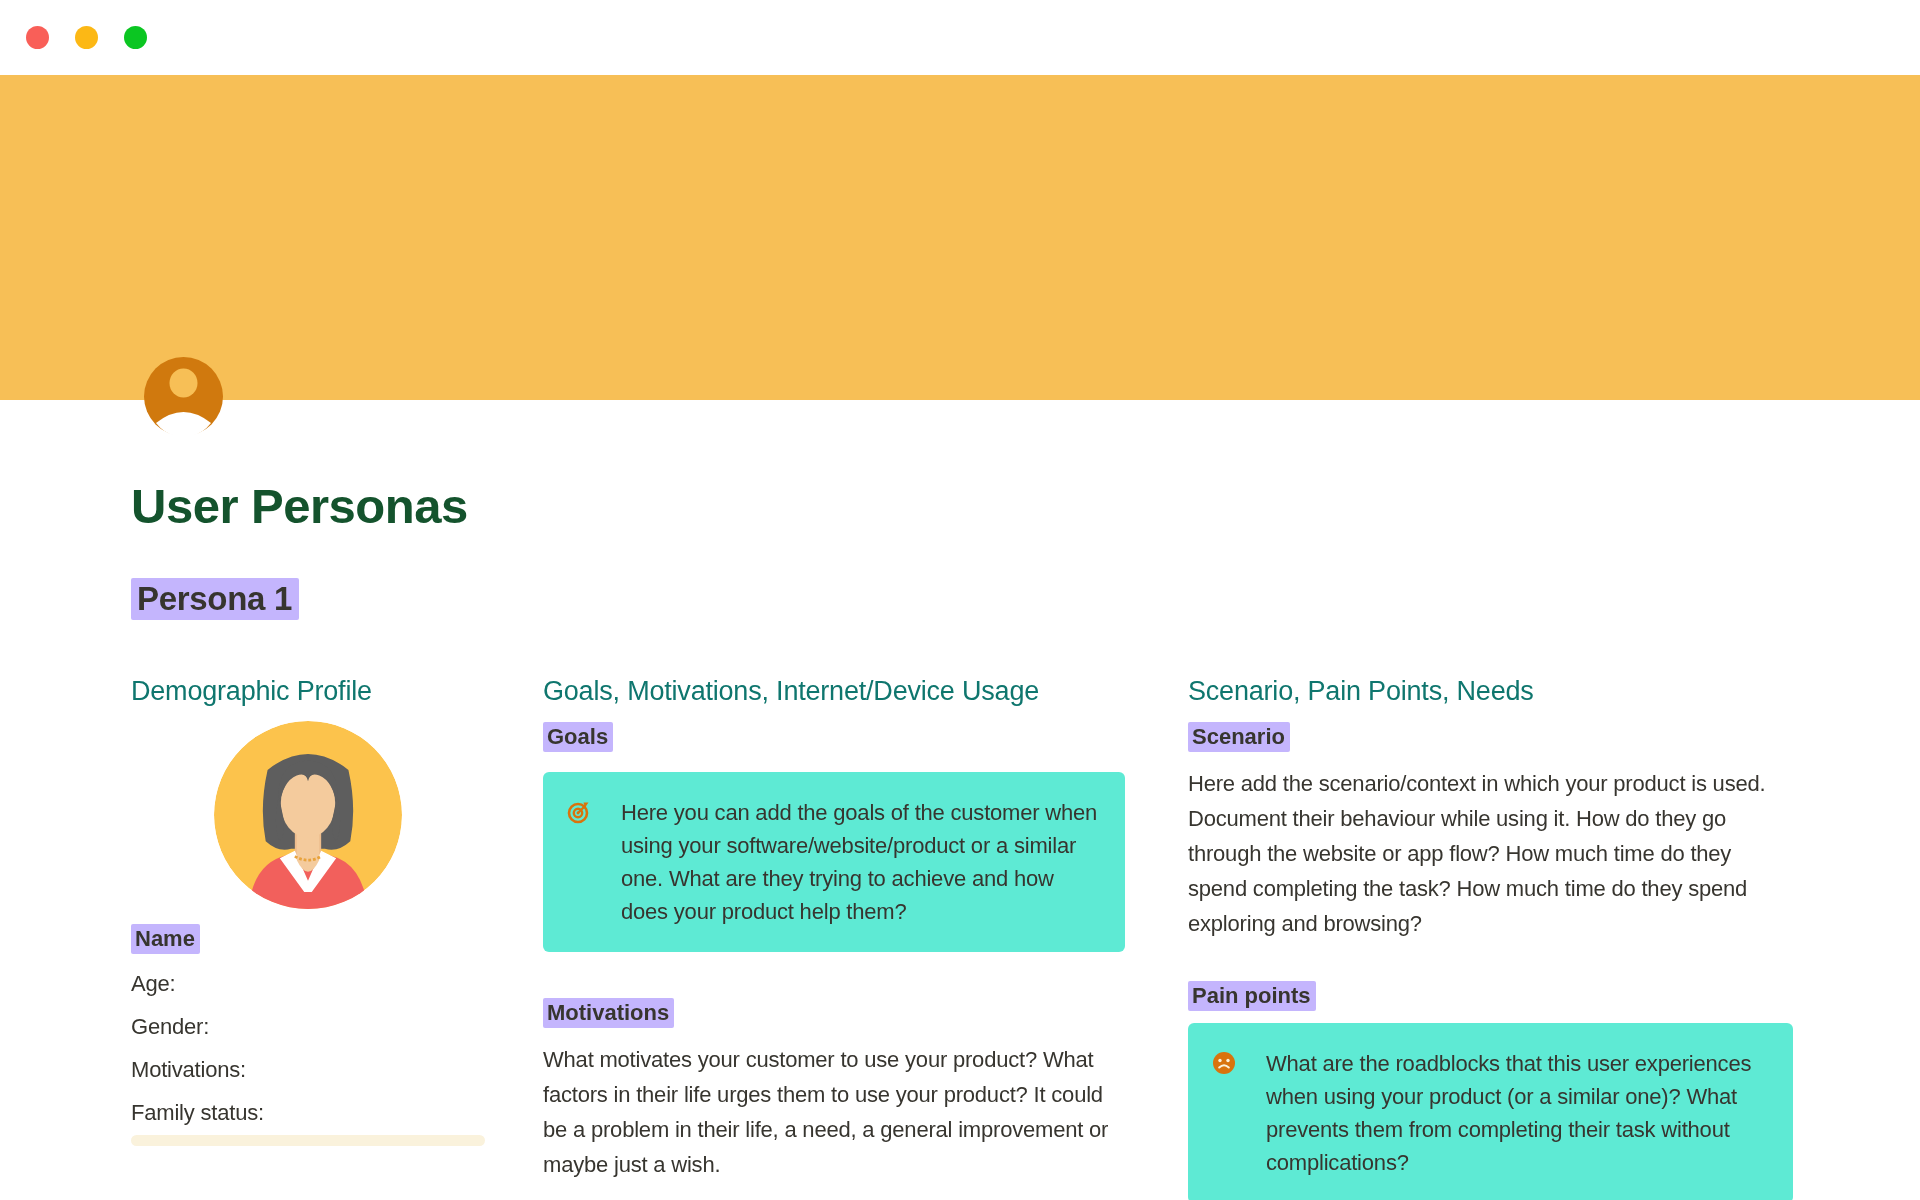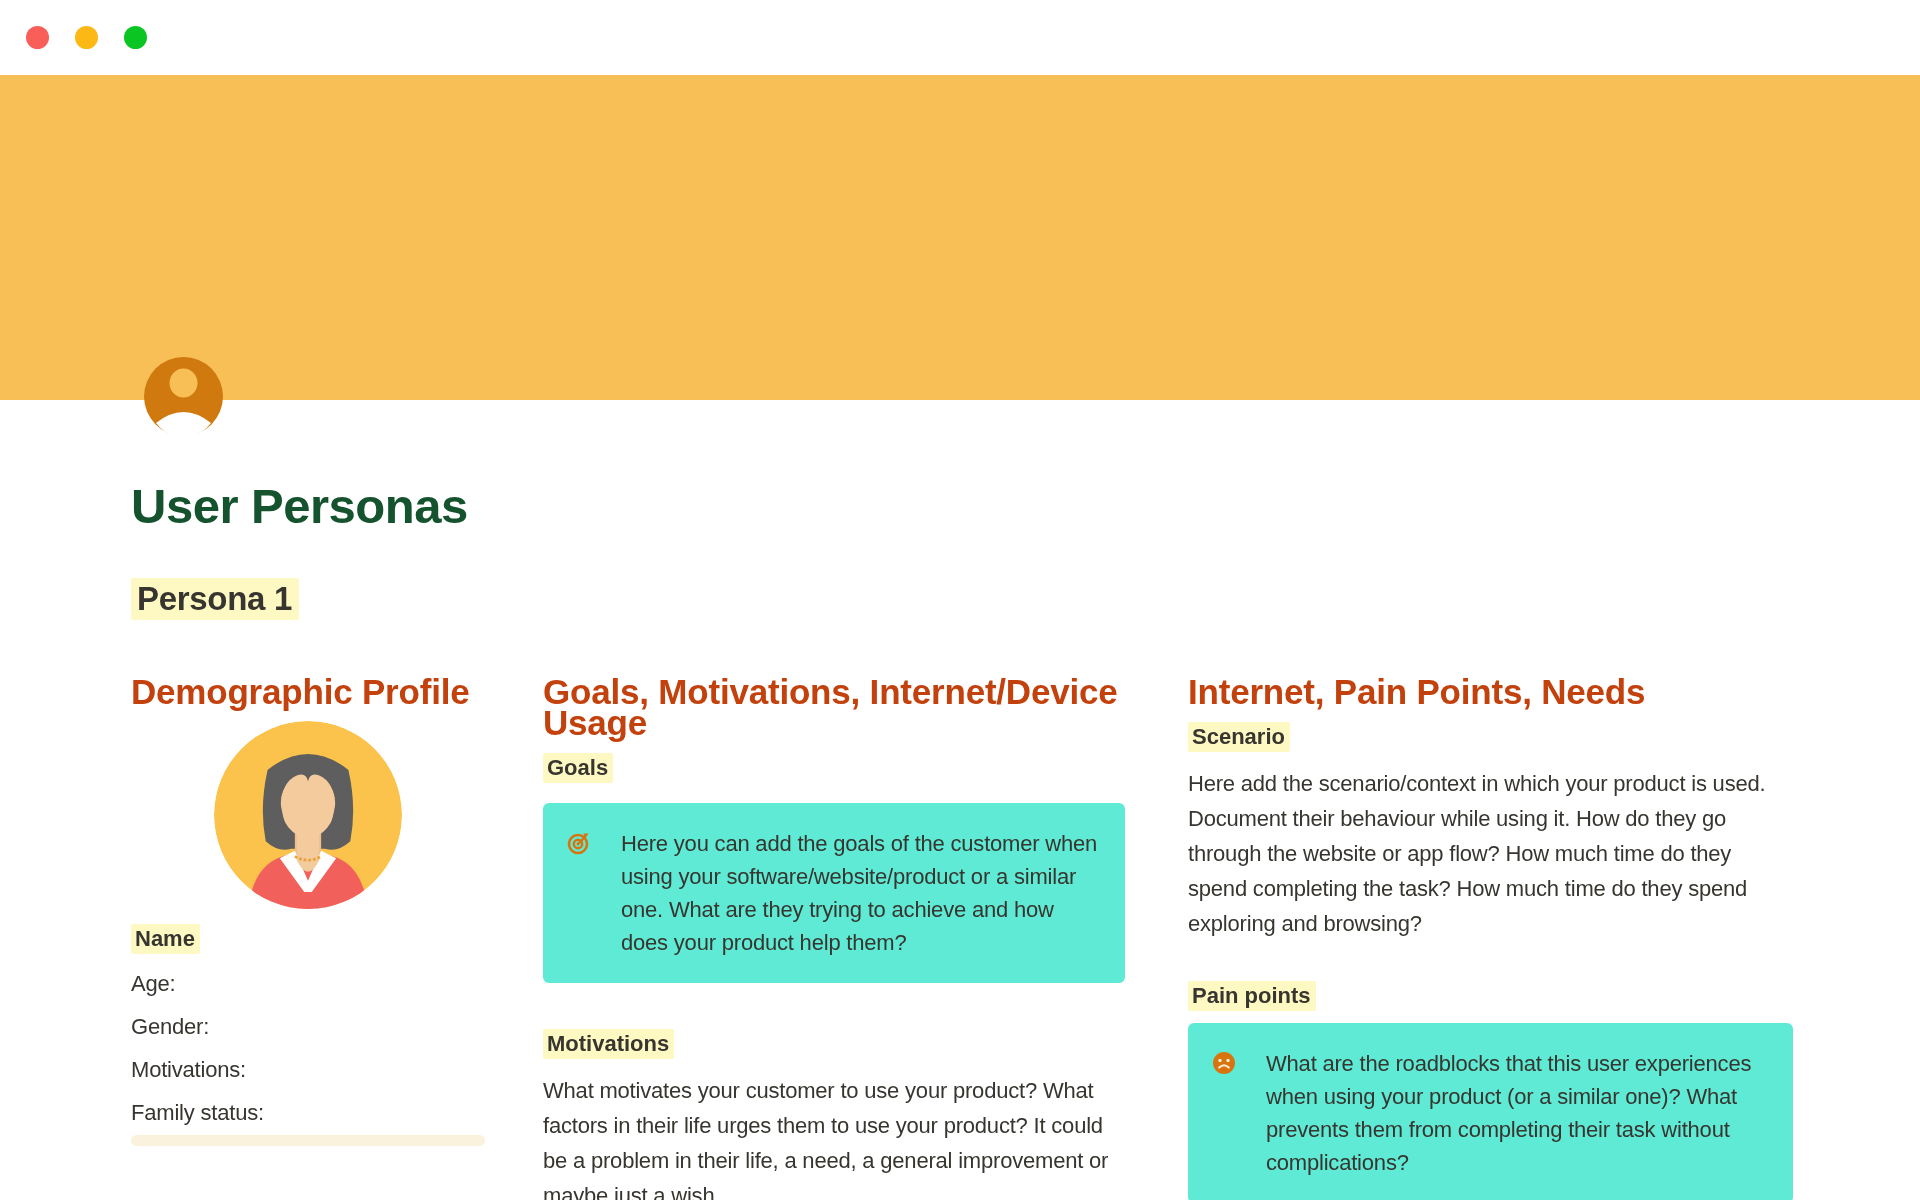--- a/index.html
+++ b/index.html
@@ -36,36 +36,36 @@
   .content { padding: 0 120px 0 131px; }
 
   .page-title {
     margin-top: 78px;
     font-size: 49px; font-weight: 700; letter-spacing: -0.5px;
     color: #14532d; line-height: 56px;
   }
 
   .persona-heading { margin-top: 44px; }
   .hl {
-    background: #fef9c3;
+    background: #c4b5fd;
     padding: 2px 7px 3px 6px;
     border-radius: 2px;
     display: inline-block;
   }
   .persona-heading .hl {
     font-size: 33px; font-weight: 700; letter-spacing: -0.3px; line-height: 37px;
   }
 
   .columns { display: flex; margin-top: 56px; }
   .col-1 { width: 354px; margin-right: 58px; }
   .col-2 { width: 582px; margin-right: 63px; }
   .col-3 { width: 605px; }
 
   h3.col-heading {
-    color: #c2410c; font-size: 35px; font-weight: 700;
+    color: #0f766e; font-size: 27px; font-weight: 400;
     letter-spacing: -0.2px; line-height: 31px;
   }
 
   .label-line { margin-top: 15px; }
   .label-line .hl {
     font-size: 22px; font-weight: 700; line-height: 25px;
     padding: 2px 5px 3px 4px;
   }
 
   .body-text { font-size: 22px; line-height: 35px; letter-spacing: -0.2px; }
@@ -195,21 +195,21 @@
       </div>
 
       <div class="label-line" style="margin-top:46px;">
         <span class="hl">Motivations</span>
       </div>
 
       <div class="body-text para">What motivates your customer to use your product? What factors in their life urges them to use your product? It could be a problem in their life, a need, a general improvement or maybe just a wish.</div>
     </div>
 
     <div class="col-3">
-      <h3 class="col-heading">Internet, Pain Points, Needs</h3>
+      <h3 class="col-heading">Scenario, Pain Points, Needs</h3>
 
       <div class="label-line">
         <span class="hl">Scenario</span>
       </div>
 
       <div class="body-text para">Here add the scenario/context in which your product is used. Document their behaviour while using it. How do they go through the website or app flow? How much time do they spend completing the task? How much time do they spend exploring and browsing?</div>
 
       <div class="label-line" style="margin-top:40px;">
         <span class="hl">Pain points</span>
       </div>

